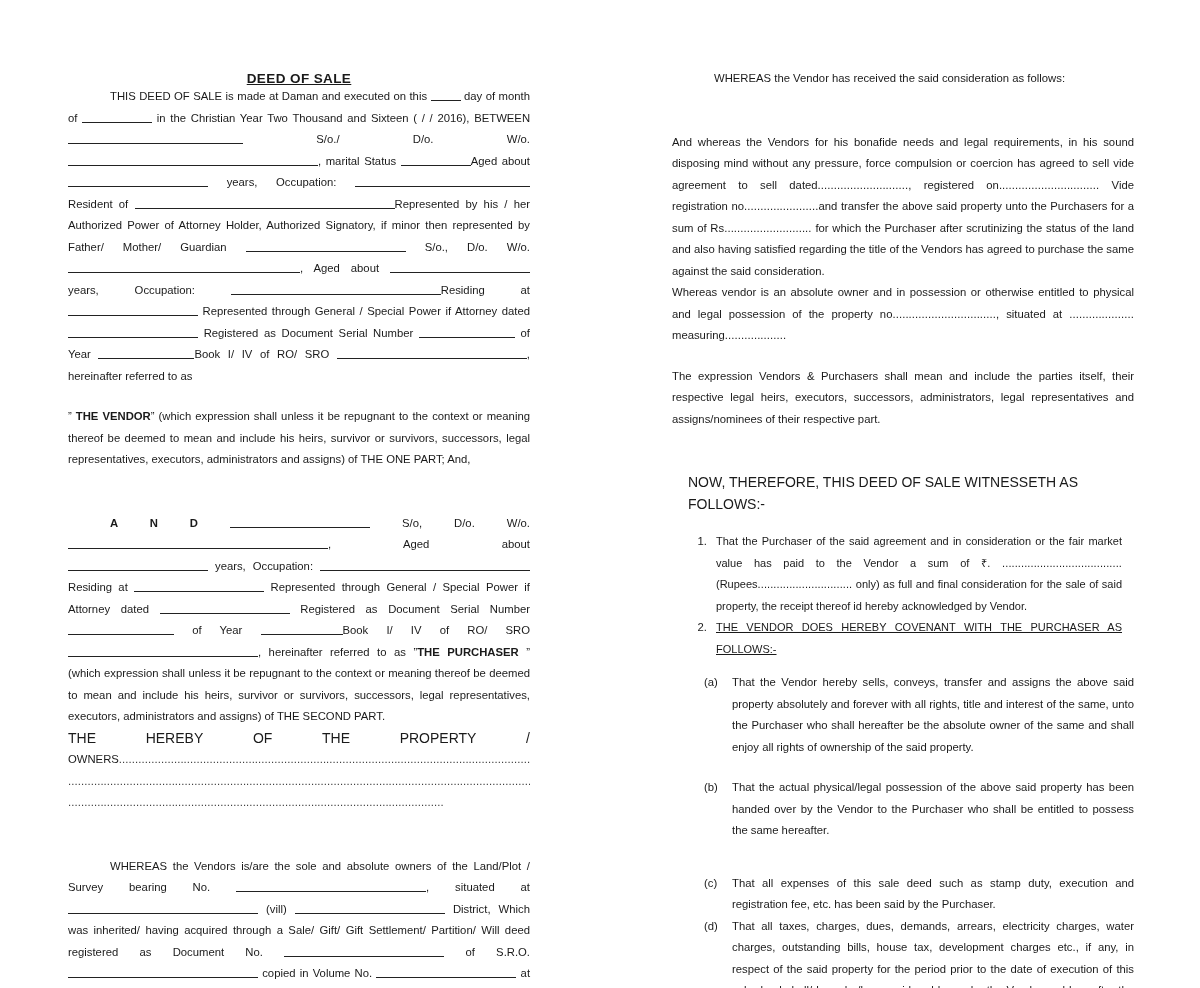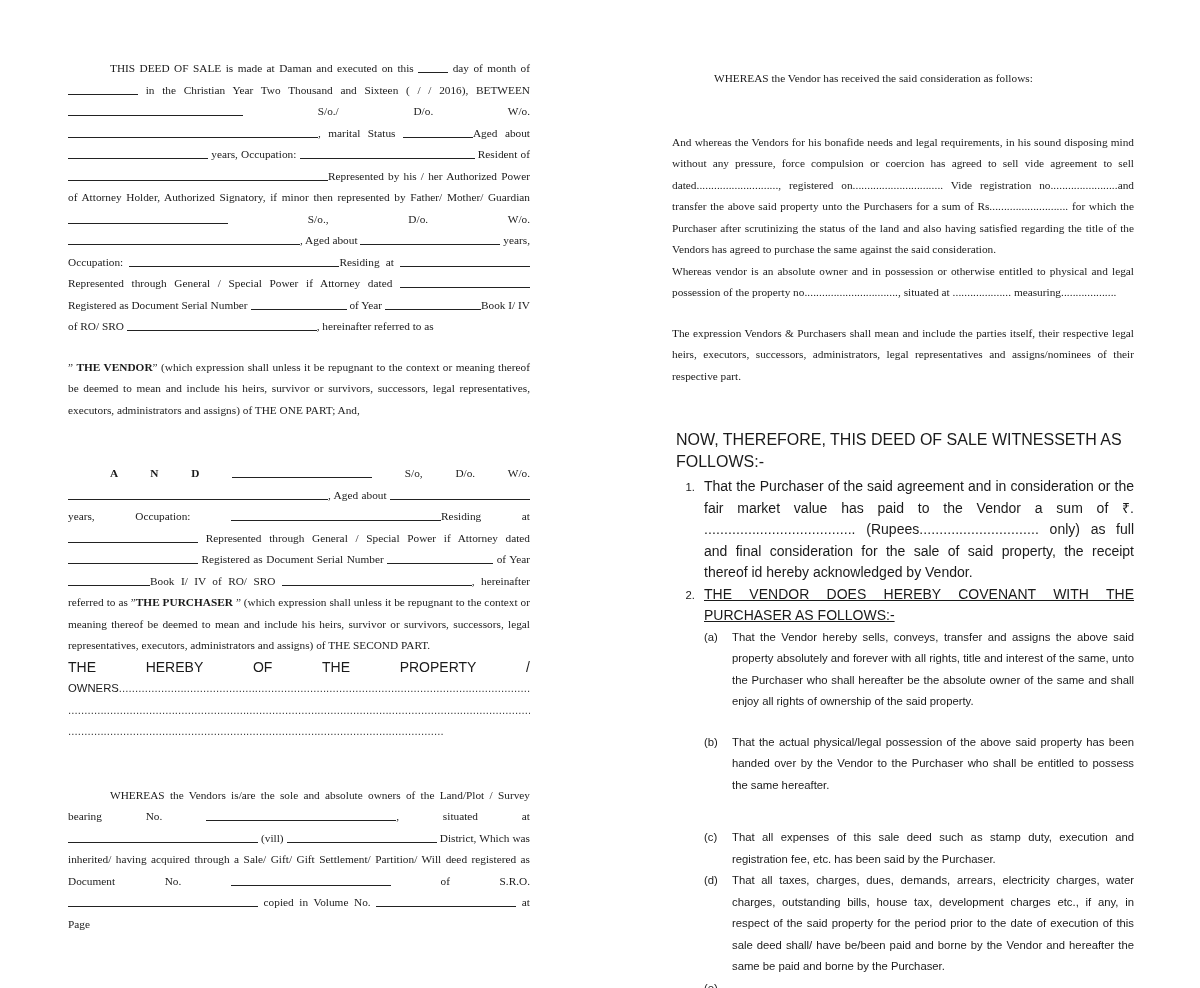--- a/index.html
+++ b/index.html
@@ -41,21 +41,20 @@
     margin: 13px 0 0 0;
     padding: 0;
   }
   p.para {
     font-size: 11.3px;
     line-height: 21.5px;
     text-align: justify;
     text-justify: inter-word;
     margin: 0;
     padding: 0;
-    font-family: Liberation Serif, serif;
   }
   p.para.indent {
     text-indent: 42px;
   }
   p.gap-lg { margin-top: 19px; }
   p.gap-md { }
   p.gap-xxl { margin-top: 42px; }
 
   .b { font-weight: bold; }
 
@@ -95,29 +94,29 @@
   }
   .dotline {
     font-size: 11.3px;
     line-height: 21.5px;
     margin: 0;
     white-space: nowrap;
     overflow: hidden;
     color: #3a3a3a;
   }
   .section-head {
-    font-size: 16px;
-    line-height: 21.5px;
-    margin: 4px;
+    font-size: 14px;
+    line-height: 21.5px;
+    margin: 16px;
     padding: 0;
   }
   ol.numlist {
-    margin: 0;
+    margin: 12px;
     padding: 0 0 0 26px;
-    font-size: 14px;
+    font-size: 11px;
     line-height: 21.5px;
   }
   ol.numlist > li {
     margin: 0;
     padding-left: 6px;
     text-align: justify;
   }
   ol.numlist > li::marker { font-size: 11.3px; }
   ol.alphalist {
     list-style: none;
@@ -140,20 +139,21 @@
   li.sp-top-lg { margin-top: 31px; }
   .nojust { text-align: left; text-decoration: underline; }
 </style>
 </head>
 <body>
 
 <div class="page">
 
   <div class="col col-left">
 
+    <h1 class="doc-title">DEED OF SALE</h1>
 
     <p class="para indent gap-md"><span>THIS DEED OF SALE is made at Daman and executed on this</span> <span class="ul w30"></span> <span>day of month of</span> <span class="ul w70"></span> <span>in the Christian Year Two Thousand and Sixteen (</span> <span>/</span> <span>/ 2016), BETWEEN</span> <span class="ul w175"></span> <span>S/o./ D/o. W/o.</span> <span class="ul w250"></span><span>, marital Status</span> <span class="ul w70"></span><span>Aged about</span> <span class="ul w140"></span> <span>years, Occupation:</span> <span class="ul w175"></span> <span>Resident of</span> <span class="ul w260"></span><span>Represented by his / her Authorized Power of Attorney Holder, Authorized Signatory, if minor then represented by Father/ Mother/ Guardian</span> <span class="ul w160"></span> <span>S/o., D/o. W/o.</span> <span class="ul w232"></span><span>, Aged about</span> <span class="ul w140"></span> <span>years, Occupation:</span> <span class="ul w210"></span><span>Residing at</span> <span class="ul w130"></span> <span>Represented through General / Special Power if Attorney dated</span> <span class="ul w130"></span> <span>Registered as Document Serial Number</span> <span class="ul w96"></span> <span>of Year</span> <span class="ul w96"></span><span>Book I/ IV of RO/ SRO</span> <span class="ul w190"></span><span>, hereinafter referred to as</span></p>
 
     <p class="para gap-lg"><span>”</span> <span class="b">THE VENDOR</span><span>” (which expression shall unless it be repugnant to the context or meaning thereof be deemed to mean and include his heirs, survivor or survivors, successors, legal representatives, executors, administrators and assigns) of THE ONE PART; And,</span></p>
 
     <p class="para indent gap-xxl"><span class="b">A N D</span> <span class="ul w140"></span> <span>S/o, D/o. W/o.</span> <span class="ul w260"></span><span>,</span> <span>Aged about</span> <span class="ul w140"></span> <span>years, Occupation:</span> <span class="ul w210"></span><span>Residing at</span> <span class="ul w130"></span> <span>Represented through General / Special Power if Attorney dated</span> <span class="ul w130"></span> <span>Registered as Document Serial Number</span> <span class="ul w106"></span> <span>of Year</span> <span class="ul w82"></span><span>Book I/ IV of RO/ SRO</span> <span class="ul w190"></span><span>, hereinafter referred to as ”</span><span class="b">THE PURCHASER</span> <span>” (which expression shall unless it be repugnant to the context or meaning thereof be deemed to mean and include his heirs, survivor or survivors, successors, legal representatives, executors, administrators and assigns) of THE SECOND PART.</span></p>
 
     <div class="gap-xxl">
       <div class="spread">
         <span>THE</span>

